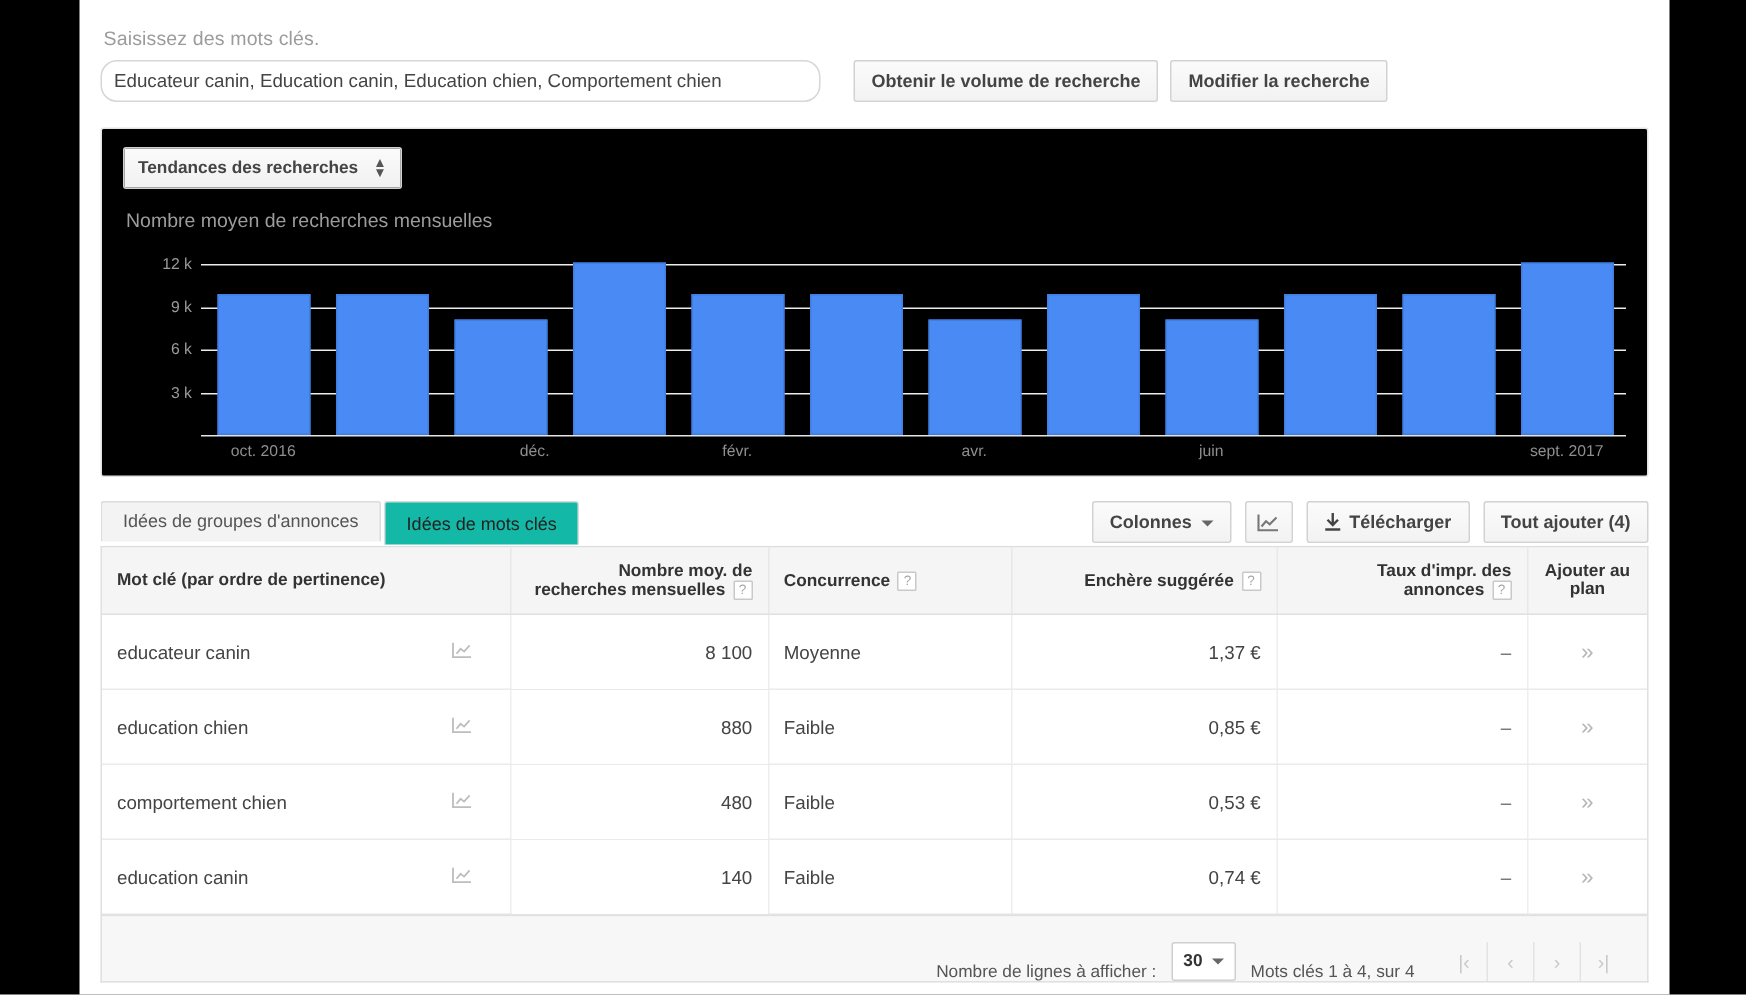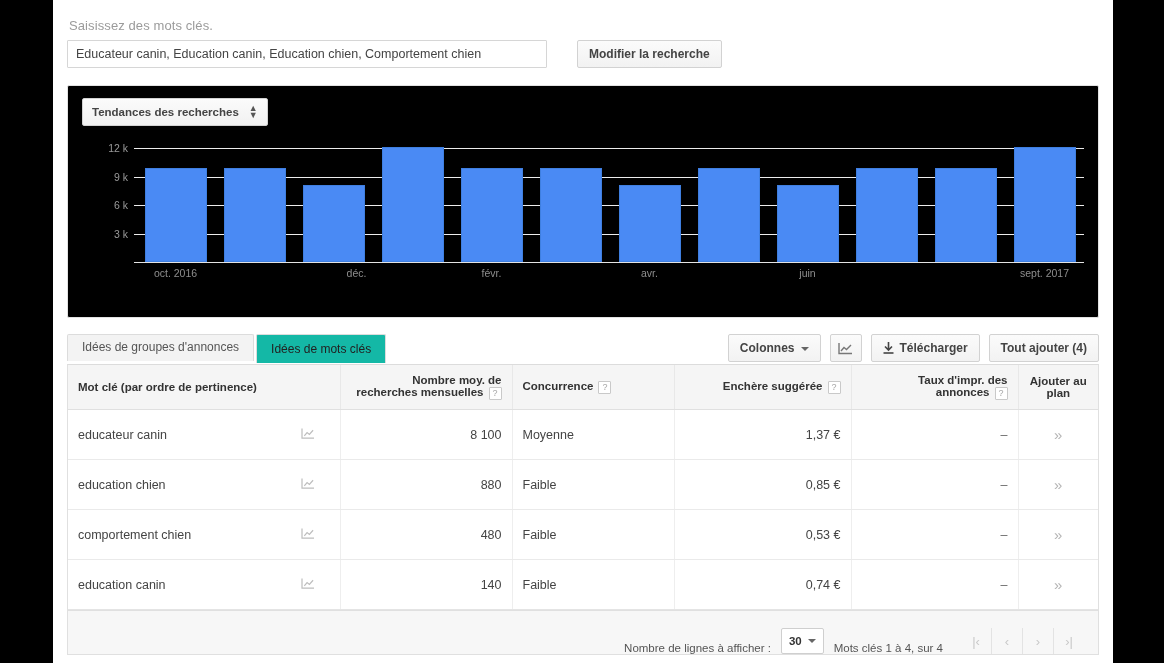--- a/index.html
+++ b/index.html
@@ -14,21 +14,21 @@
   }
   .inner{padding:14px 14px 0 14px;box-sizing:border-box;}
 
   
   .prompt{
     font-size:13px;color:#9b9b9b;margin:4px 0 7px 2px;letter-spacing:.1px;
   }
   .searchrow{display:flex;align-items:flex-start;}
   .kwbox{
     width:480px;height:28px;box-sizing:border-box;
-    border:1px solid #d6d6d6;background:#fff;border-radius:1px;
+    border:1px solid #d6d6d6;background:#fff;border-radius:11px;
     font-size:12.5px;color:#444;padding:0 8px;line-height:26px;
     white-space:nowrap;overflow:hidden;
   }
   .btn{
     display:inline-block;box-sizing:border-box;height:28px;line-height:26px;
     border:1px solid #d2d2d2;border-radius:2px;
     background:linear-gradient(#fbfbfb,#f2f2f2);
     color:#444;font-size:12px;font-weight:bold;padding:0 11px;
     white-space:nowrap;cursor:pointer;
   }
@@ -139,29 +139,31 @@
 <body>
 
 <div class="page">
  <div class="inner">
 
   <div class="prompt">Saisissez des mots clés.</div>
 
   <div class="searchrow">
     <div class="kwbox">Educateur canin, Education canin, Education chien, Comportement chien</div>
     <span class="sp22"></span>
+    <button class="btn">Obtenir le volume de recherche</button>
     <span class="sp8"></span>
     <button class="btn">Modifier la recherche</button>
   </div>
 
   <div class="panel">
     <div class="select-btn">
       <span>Tendances des recherches</span>
       <span class="updown">▲<br>▼</span>
     </div>
+    <div class="chart-sub">Nombre moyen de recherches mensuelles</div>
 
     <div class="plot" id="plot">
           <div class="grid" style="top: 14.2222px;"></div>
           <div class="ylab" style="top: 14.2222px;">12 k</div>
           <div class="grid" style="top: 42.6667px;"></div>
           <div class="ylab" style="top: 42.6667px;">9 k</div>
           <div class="grid" style="top: 71.1111px;"></div>
           <div class="ylab" style="top: 71.1111px;">6 k</div>
           <div class="grid" style="top: 99.5556px;"></div>
           <div class="ylab" style="top: 99.5556px;">3 k</div>

